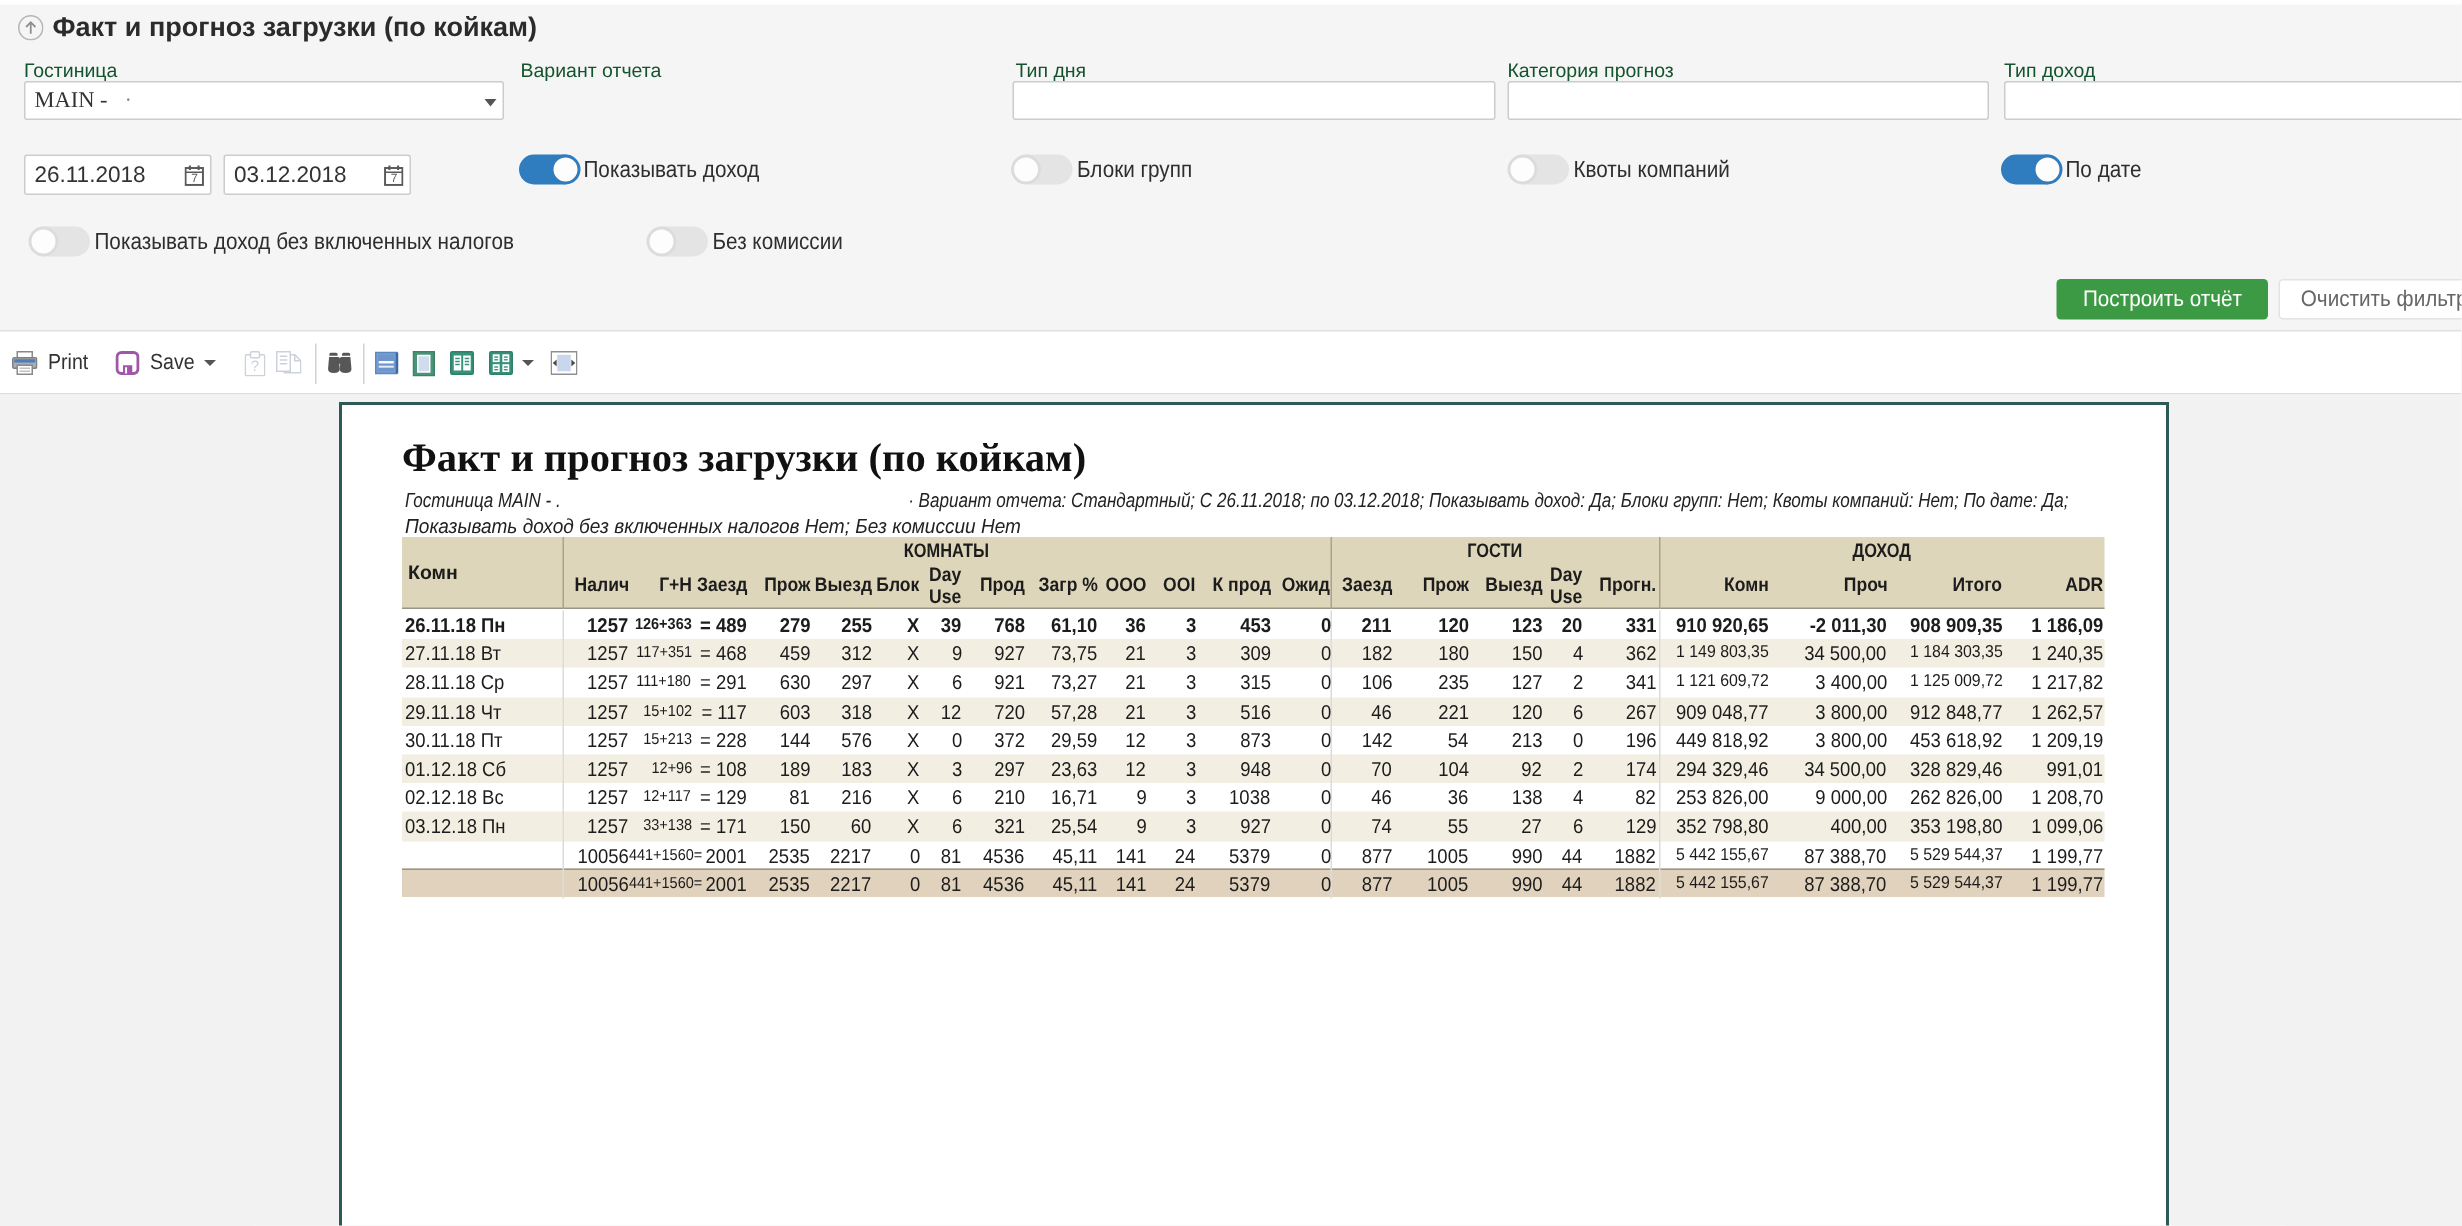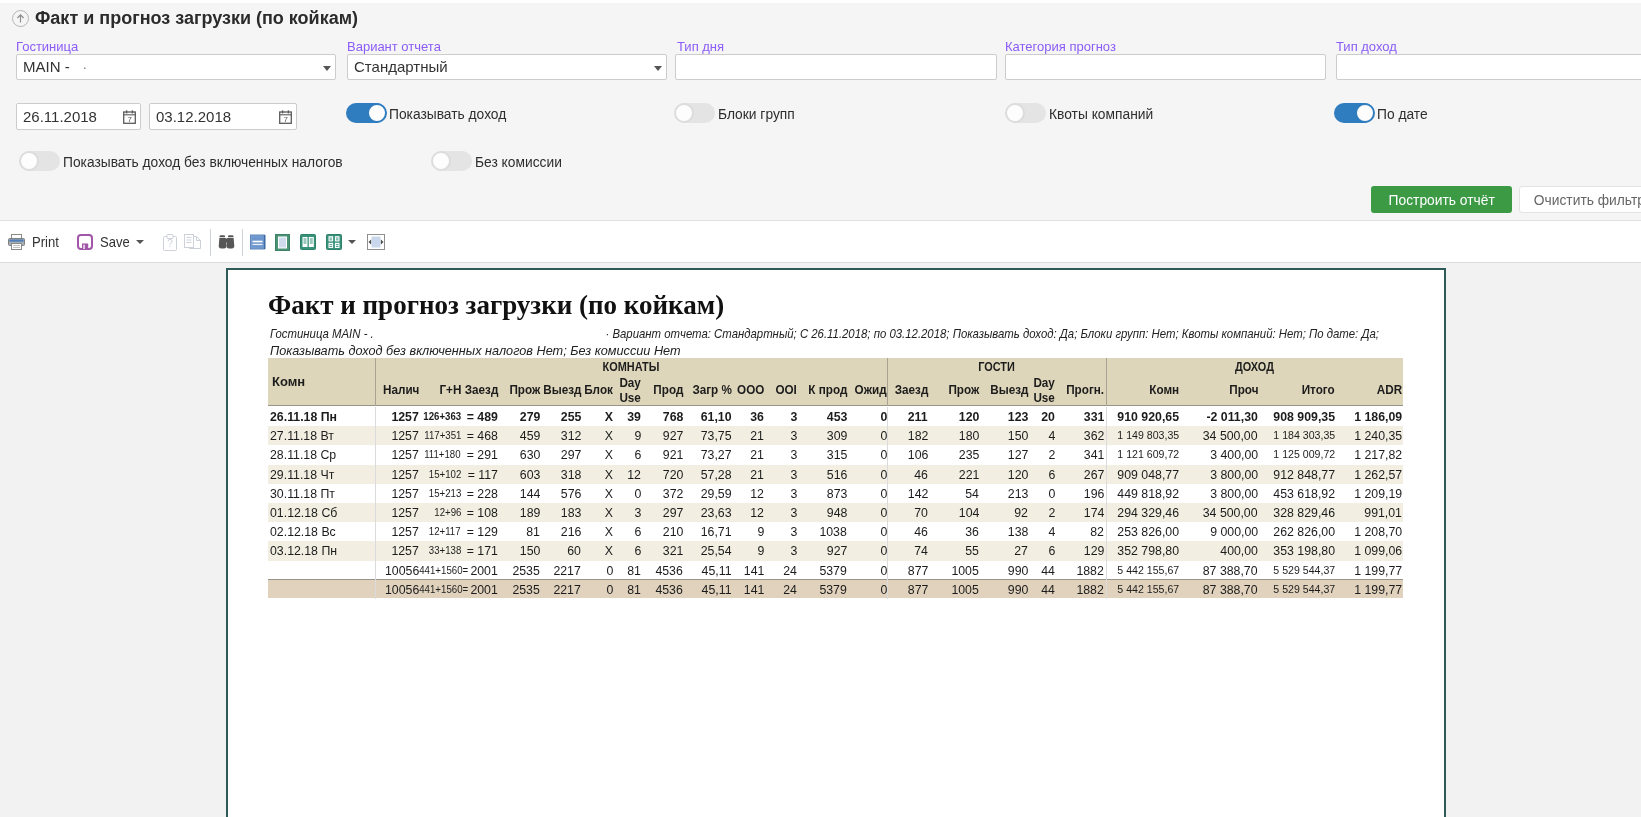--- a/index.html
+++ b/index.html
@@ -3,21 +3,21 @@
 <meta charset="utf-8">
 <title>Факт и прогноз загрузки (по койкам)</title>
 <style>
 * { margin:0; padding:0; box-sizing:border-box; }
 html,body { width:1641px; height:817px; overflow:hidden; font-family:"Liberation Sans", sans-serif; background:#f4f4f4; }
 #root { position:relative; width:1641px; height:817px; }
 #top { position:absolute; left:0; top:0; width:1641px; height:220px; background:#f5f5f5; }
 #wstrip { position:absolute; left:0; top:0; width:1641px; height:3px; background:#fff; z-index:5; }
 #ttl { position:absolute; left:35px; top:8px; font-size:18px; font-weight:bold; color:#2b2b2b; }
 #upbtn { position:absolute; left:12px; top:10px; width:17px; height:17px; }
-.lbl { position:absolute; font-size:13px; color:#8b5cf6; }
+.lbl { position:absolute; font-size:13px; color:#14532d; }
 .inp { position:absolute; top:54px; height:26px; background:#fff; border:1px solid #ccc; border-radius:2px; font-size:15px; color:#333; line-height:24px; padding-left:6px; }
 .caret { position:absolute; right:4px; top:11px; width:0; height:0; border-left:4.5px solid transparent; border-right:4.5px solid transparent; border-top:5.5px solid #555; }
 .dinp { position:absolute; top:103px; height:27px; background:#fff; border:1px solid #ccc; border-radius:2px; font-size:15px; color:#333; line-height:25px; padding-left:6px; }
 .cal { position:absolute; right:4px; top:6px; }
 .sw { position:absolute; width:40px; height:20px; border-radius:10px; }
 .sw .knob { position:absolute; width:20px; height:20px; border-radius:50%; background:#fdfdfd; top:0; }
 .sw.on { background:#2f7cbe; }
 .sw.on .knob { right:-1px; border:2px solid #2f7cbe; }
 .sw.off { background:#e4e4e4; }
 .sw.off .knob { left:-1px; border:2px solid #dcdcdc; }
@@ -51,35 +51,34 @@
         <path d="M8.5 12.5 L8.5 5 M5.4 8 L8.5 4.8 L11.6 8" fill="none" stroke="#8f8f8f" stroke-width="1.2"></path>
       </svg>
   <div id="ttl">Факт и прогноз загрузки (по койкам)</div>
 
   <div class="lbl" style="left:16px;top:39px;">Гостиница</div>
   <div class="lbl" style="left:347px;top:39px;">Вариант отчета</div>
   <div class="lbl" style="left:677px;top:39px;">Тип дня</div>
   <div class="lbl" style="left:1005px;top:39px;">Категория прогноз</div>
   <div class="lbl" style="left:1336px;top:39px;">Тип доход</div>
 
-  <div class="inp" style="left:16px;width:320px;">MAIN -&nbsp;&nbsp;&nbsp;<span style="color:#888">·</span><div class="caret"></div></div>
-  <div class="inp" style="left:347px;width:320px;">Стандартный<div class="caret"></div></div>
+  <div class="inp" style="left:16px;width:320px;font-family:Liberation Serif, serif;">MAIN -&nbsp;&nbsp;&nbsp;<span style="color:#888">·</span><div class="caret"></div></div>
   <div class="inp" style="left:675px;width:322px;"></div>
   <div class="inp" style="left:1005px;width:321px;"></div>
   <div class="inp" style="left:1336px;width:320px;"></div>
 
   <div class="lbl" style="left:32px;top:87px;margin-top:16px;">Даты</div>
   <div class="dinp" style="left:16px;width:125px;">26.11.2018<svg class="cal" width="13" height="14" viewBox="0 0 13 14">
           <rect x="0.7" y="2" width="11.6" height="11.3" fill="none" stroke="#5a5a5a" stroke-width="1.3"></rect>
           <line x1="0.7" y1="4.8" x2="12.3" y2="4.8" stroke="#5a5a5a" stroke-width="1.1"></line>
           <line x1="3.6" y1="0.4" x2="3.6" y2="3.4" stroke="#5a5a5a" stroke-width="1.4"></line>
           <line x1="9.4" y1="0.4" x2="9.4" y2="3.4" stroke="#5a5a5a" stroke-width="1.4"></line>
           <text x="6.7" y="11.6" font-size="8" fill="#5a5a5a" text-anchor="middle" font-family="Liberation Sans">7</text>
         </svg></div>
-  <div class="dinp" style="left:149px;width:148px;">03.12.2018<svg class="cal" width="13" height="14" viewBox="0 0 13 14">
+  <div class="dinp" style="left:149px;width:125px;">03.12.2018<svg class="cal" width="13" height="14" viewBox="0 0 13 14">
           <rect x="0.7" y="2" width="11.6" height="11.3" fill="none" stroke="#5a5a5a" stroke-width="1.3"></rect>
           <line x1="0.7" y1="4.8" x2="12.3" y2="4.8" stroke="#5a5a5a" stroke-width="1.1"></line>
           <line x1="3.6" y1="0.4" x2="3.6" y2="3.4" stroke="#5a5a5a" stroke-width="1.4"></line>
           <line x1="9.4" y1="0.4" x2="9.4" y2="3.4" stroke="#5a5a5a" stroke-width="1.4"></line>
           <text x="6.7" y="11.6" font-size="8" fill="#5a5a5a" text-anchor="middle" font-family="Liberation Sans">7</text>
         </svg></div>
 
   <div class="sw on" style="left:346px;top:103px;">
         <div class="knob"></div>
       </div>

